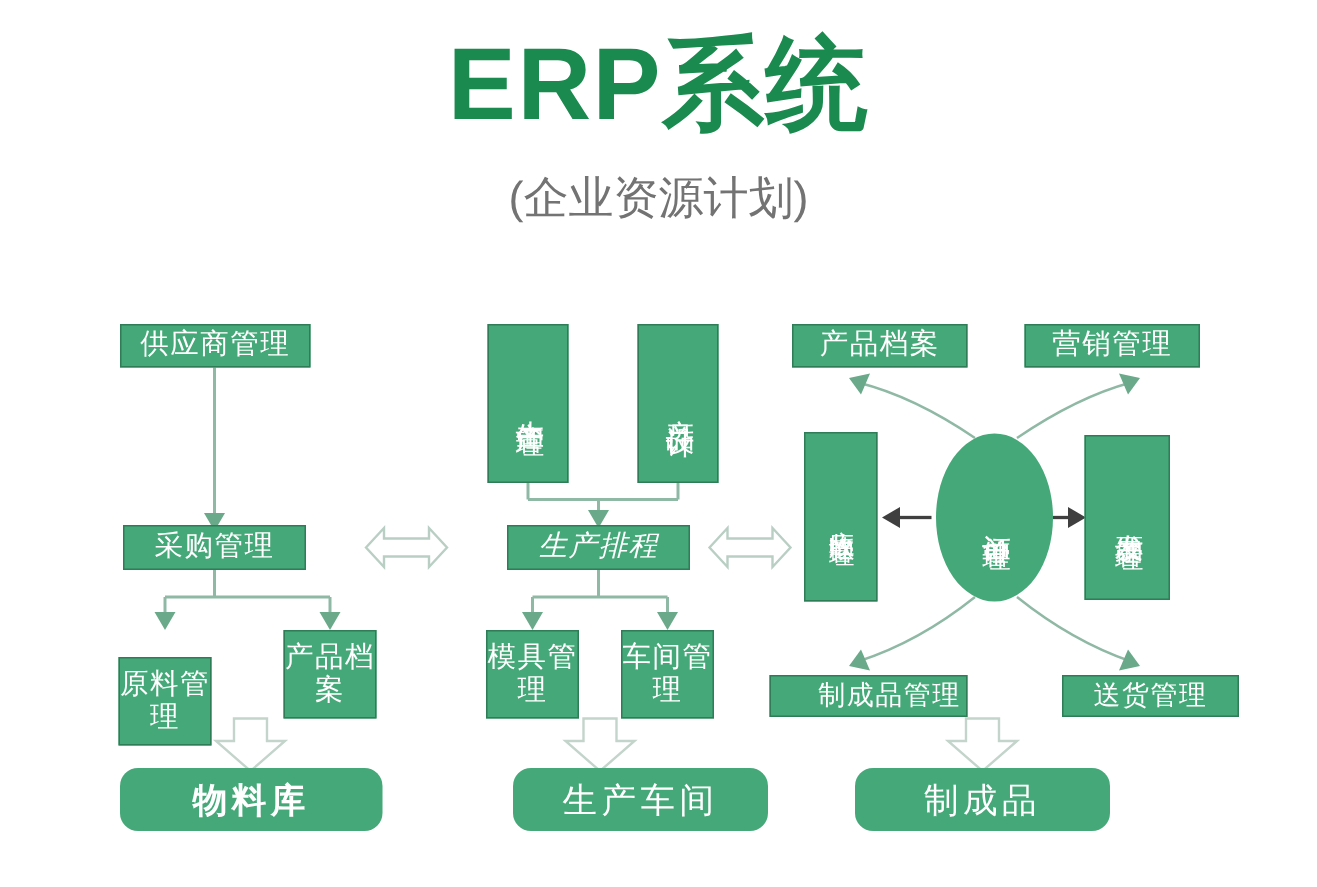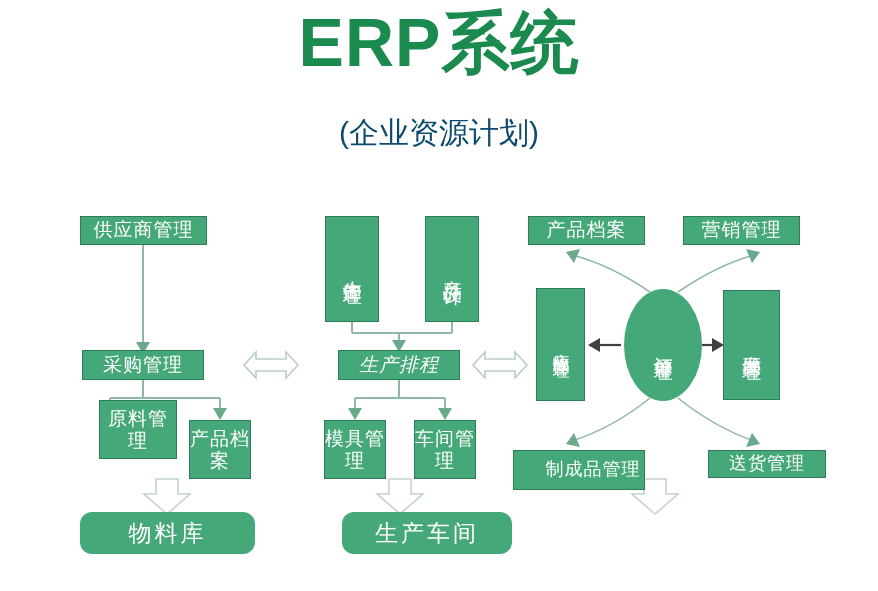--- a/index.html
+++ b/index.html
@@ -15,38 +15,38 @@
     width: 878px;
     height: 591px;
     background: #ffffff;
     overflow: hidden;
   }
 
   
   #title {
     position: absolute;
     left: 0;
-    top: 8px;
+    top: 22px;
     width: 878px;
     text-align: center;
     font-size: 68px;
     font-weight: bold;
     color: #1a8a4f;
     letter-spacing: 1px;
     line-height: 1;
     white-space: nowrap;
   }
   #subtitle {
     position: absolute;
     left: 0;
     top: 118px;
     width: 878px;
     text-align: center;
     font-size: 30px;
-    color: #0c4a6e;
+    color: #737373;
     line-height: 1;
     white-space: nowrap;
   }
 
   
   .node {
     position: absolute;
     box-sizing: border-box;
     background: #45a878;
     border: 1px solid #2f7d56;
@@ -215,25 +215,25 @@
       <path class="curve" d="M 678 398 C 703 418 728 432 754 441"></path>
       <polygon class="thin-arrow-head" points="746,447 752,433 760,444"></polygon>
     </g>
 
   </svg>
 
   <div class="node" style="left:80px; top:216px; width:127px; height:29px;">供应商管理</div>
 
   <div class="node" style="left:82px; top:350px; width:122px; height:30px;">采购管理</div>
 
-  <div class="node two-line" style="left:79px; top:400px; width:78px; height:59px;margin-left:20px;">原料管理</div>
+  <div class="node two-line" style="left:79px; top:438px; width:62px; height:59px;">原料管理</div>
 
   <div class="node two-line" style="left:189px; top:420px; width:62px; height:59px;">产品档案</div>
 
-  <div class="node rounded" style="left:80px; top:512px; width:175px; height:42px;">物料库</div>
+  <div class="node rounded" style="left:80px; top:512px; width:175px; height:42px;font-weight:bold;">物料库</div>
 
   <div class="node vertical" style="left:325px; top:216px; width:54px; height:106px;">生产管理</div>
 
   <div class="node vertical" style="left:425px; top:216px; width:54px; height:106px;">产品设计</div>
 
   <div class="node" style="left:338px; top:350px; width:122px; height:30px;font-style:italic;">生产排程</div>
 
   <div class="node two-line" style="left:414px; top:420px; width:62px; height:59px;">车间管理</div>
 
   <div class="node two-line" style="left:324px; top:420px; width:62px; height:59px;">模具管理</div>
@@ -243,18 +243,19 @@
   <div class="node" style="left:528px; top:216px; width:117px; height:29px;">产品档案</div>
 
   <div class="node" style="left:683px; top:216px; width:117px; height:29px;">营销管理</div>
 
   <div class="node vertical" style="left:536px; top:288px; width:49px; height:113px; font-size:17px;">应收款管理</div>
 
   <div class="node ellipse vertical" style="left:624px; top:289px; width:78px; height:112px;">订单管理</div>
 
   <div class="node vertical" style="left:723px; top:290px; width:57px; height:110px;">发票管理</div>
 
-  <div class="node" style="left:513px; top:450px; width:132px; height:40px; font-size:18px;padding-left:28px;">制成品管理</div>
+  <div class="node" style="left:513px; top:450px; width:132px; height:28px; font-size:18px;padding-left:28px;">制成品管理</div>
 
   <div class="node" style="left:708px; top:450px; width:118px; height:28px; font-size:18px;">送货管理</div>
 
+  <div class="node rounded" style="left:570px; top:512px; width:170px; height:42px;">制成品</div>
 
 </div>
 
 </body></html>

